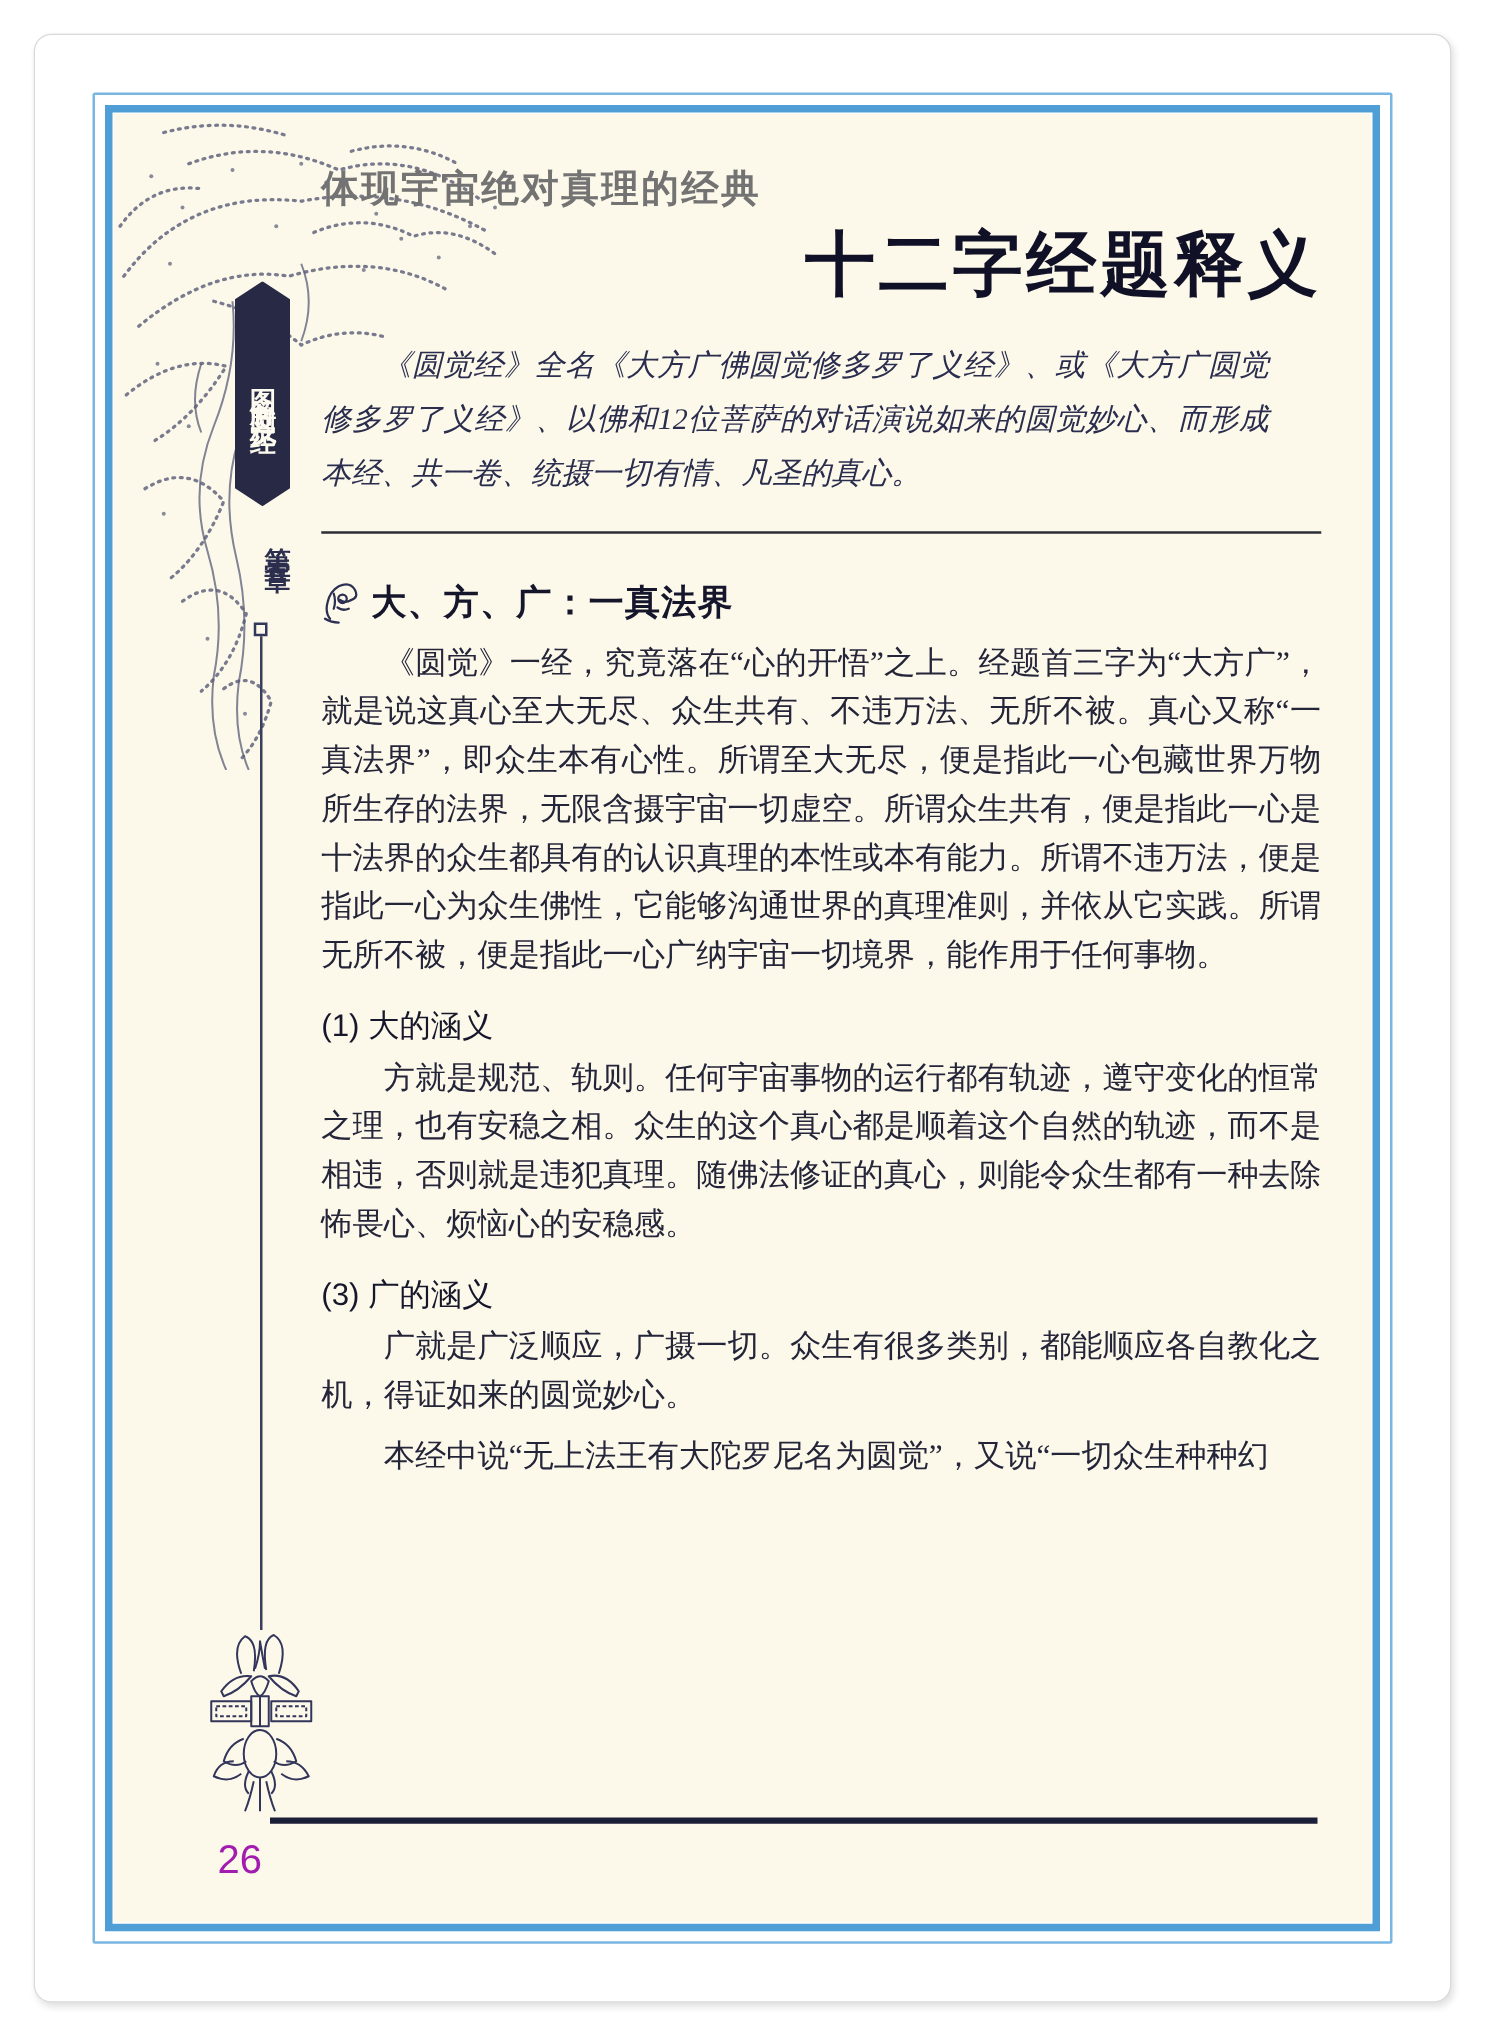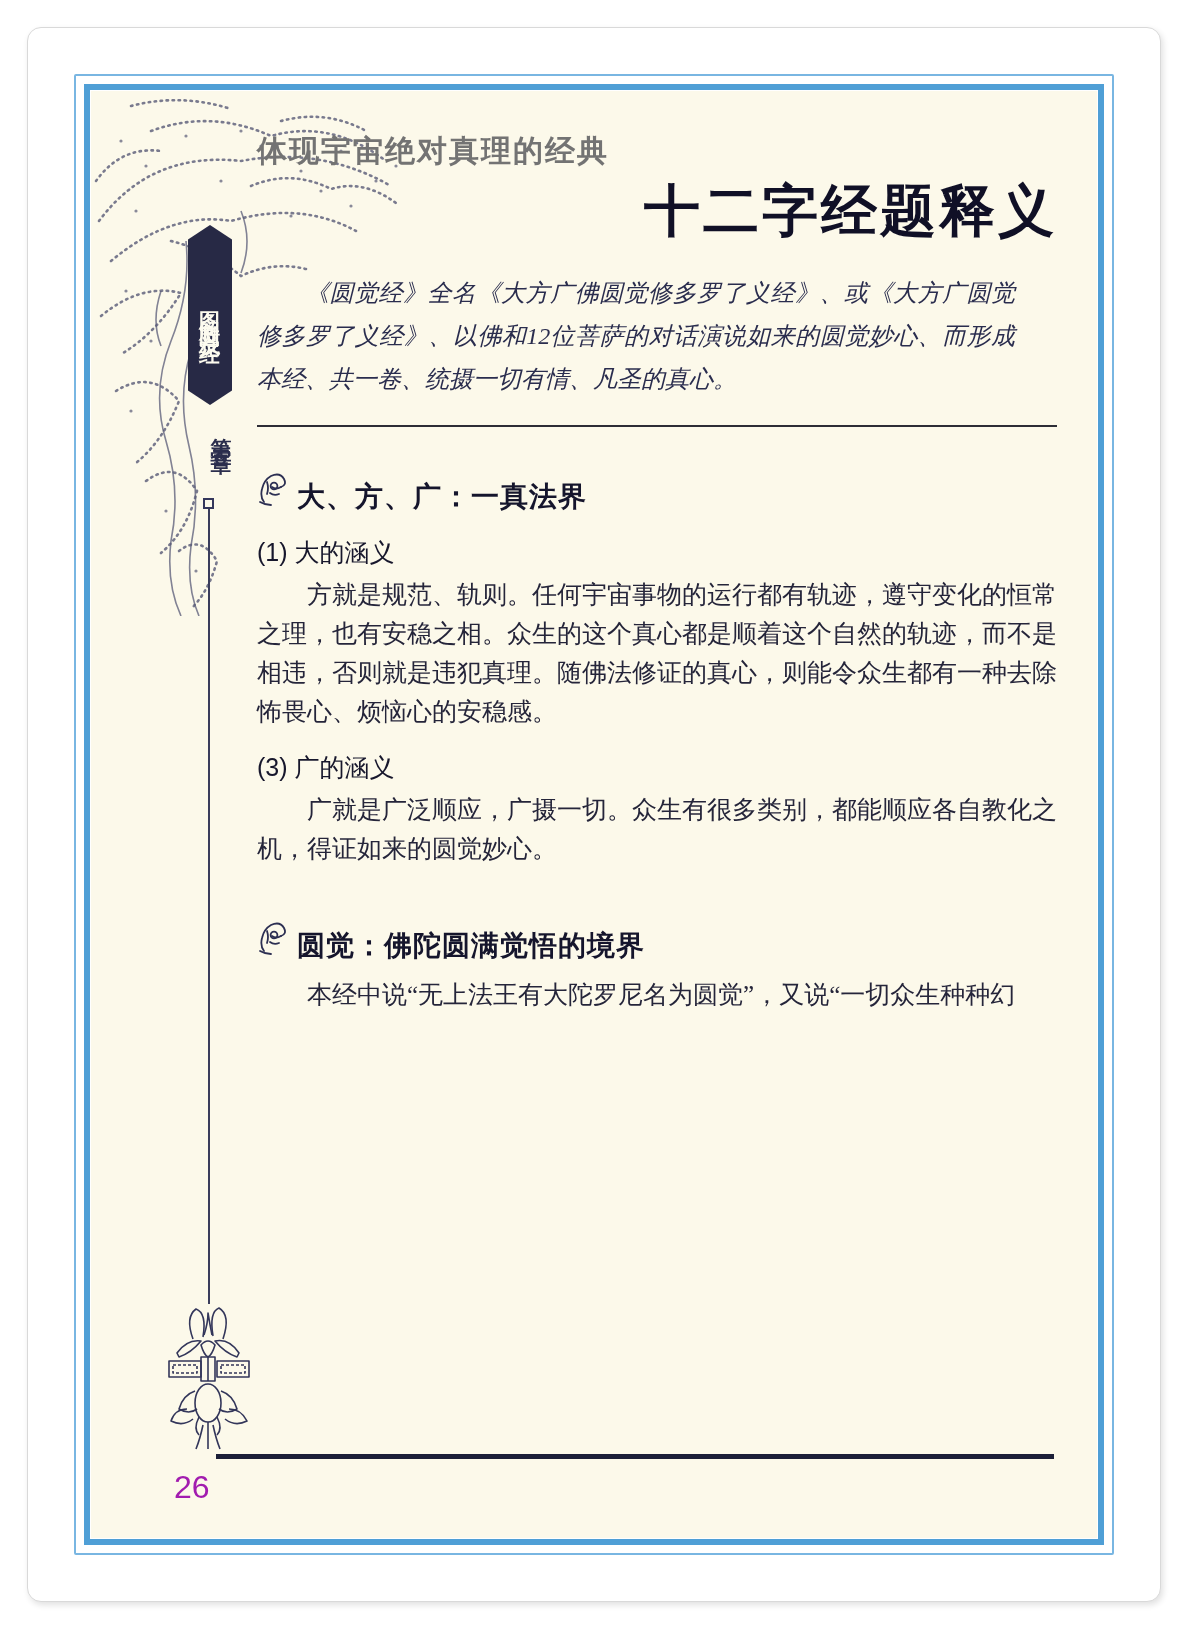--- a/index.html
+++ b/index.html
@@ -74,21 +74,21 @@
     margin-top:30px;margin-right:42px;
     font-style:italic;font-size:24px;line-height:43px;
     color:#2a2d4e;text-align:justify;text-indent:2em;
   }
   .rule-thin{height:2px;background:#2d2d36;margin-top:24px;}
   .section-heading{
     display:flex;align-items:center;gap:8px;margin-top:36px;
   }
   .section-heading .h-text{
     font-family:"Liberation Sans",sans-serif;font-weight:bold;
-    font-size:28px;color:#15152c;letter-spacing:1px;margin-top:15px;
+    font-size:28px;color:#15152c;letter-spacing:1px;
   }
   .mudra{width:32px;height:36px;flex:0 0 auto;}
   .para{
     font-size:25px;line-height:39px;text-align:justify;text-indent:2em;
     color:#25253a;margin-top:10px;
   }
   .subhead{
     font-family:"Liberation Sans",sans-serif;font-weight:normal;
     font-size:25px;color:#17172c;margin-top:20px;
   }
@@ -204,39 +204,27 @@
             <path d="M7 31 Q3 26 5 18 Q7 9 14 5 Q23 1 27 8 Q30 14 24 16"></path>
             <circle cx="17" cy="15" r="3.4"></circle>
             <path d="M24 16 Q19 19 15 16"></path>
             <path d="M10 11 Q12 17 10 23"></path>
             <path d="M13 22 Q17 25 22 23"></path>
             <path d="M3 31 Q8 34 14 34"></path>
           </g>
         </svg>
         <span class="h-text">大、方、广：一真法界</span>
       </div>
+      <div class="para">《圆觉》一经，究竟落在“心的开悟”之上。经题首三字为“大方广”，就是说这真心至大无尽、众生共有、不违万法、无所不被。真心又称“一真法界”，即众生本有心性。所谓至大无尽，便是指此一心包藏世界万物所生存的法界，无限含摄宇宙一切虚空。所谓众生共有，便是指此一心是十法界的众生都具有的认识真理的本性或本有能力。所谓不违万法，便是指此一心为众生佛性，它能够沟通世界的真理准则，并依从它实践。所谓无所不被，便是指此一心广纳宇宙一切境界，能作用于任何事物。</div>
 
       <div class="subhead">(1) 大的涵义</div>
 
       <div class="sub-para">方就是规范、轨则。任何宇宙事物的运行都有轨迹，遵守变化的恒常之理，也有安稳之相。众生的这个真心都是顺着这个自然的轨迹，而不是相违，否则就是违犯真理。随佛法修证的真心，则能令众生都有一种去除怖畏心、烦恼心的安稳感。</div>
 
       <div class="subhead">(3) 广的涵义</div>
       <div class="sub-para">广就是广泛顺应，广摄一切。众生有很多类别，都能顺应各自教化之机，得证如来的圆觉妙心。</div>
 
-      <div class="section-heading" style="margin-top:44px;">
-        <svg class="mudra" viewBox="0 0 32 36">
-          <g fill="none" stroke="#2c2f52" stroke-width="1.8" stroke-linecap="round">
-            <path d="M7 31 Q3 26 5 18 Q7 9 14 5 Q23 1 27 8 Q30 14 24 16"></path>
-            <circle cx="17" cy="15" r="3.4"></circle>
-            <path d="M24 16 Q19 19 15 16"></path>
-            <path d="M10 11 Q12 17 10 23"></path>
-            <path d="M13 22 Q17 25 22 23"></path>
-            <path d="M3 31 Q8 34 14 34"></path>
-          </g>
-        </svg>
-        <span class="h-text">圆觉：佛陀圆满觉悟的境界</span>
-      </div>
       <div class="para">本经中说“无上法王有大陀罗尼名为圆觉”，又说“一切众生种种幻</div>
     </div>
 
     <div class="rule-thick"></div>
   </div>
 </div>
 
 </body></html>

